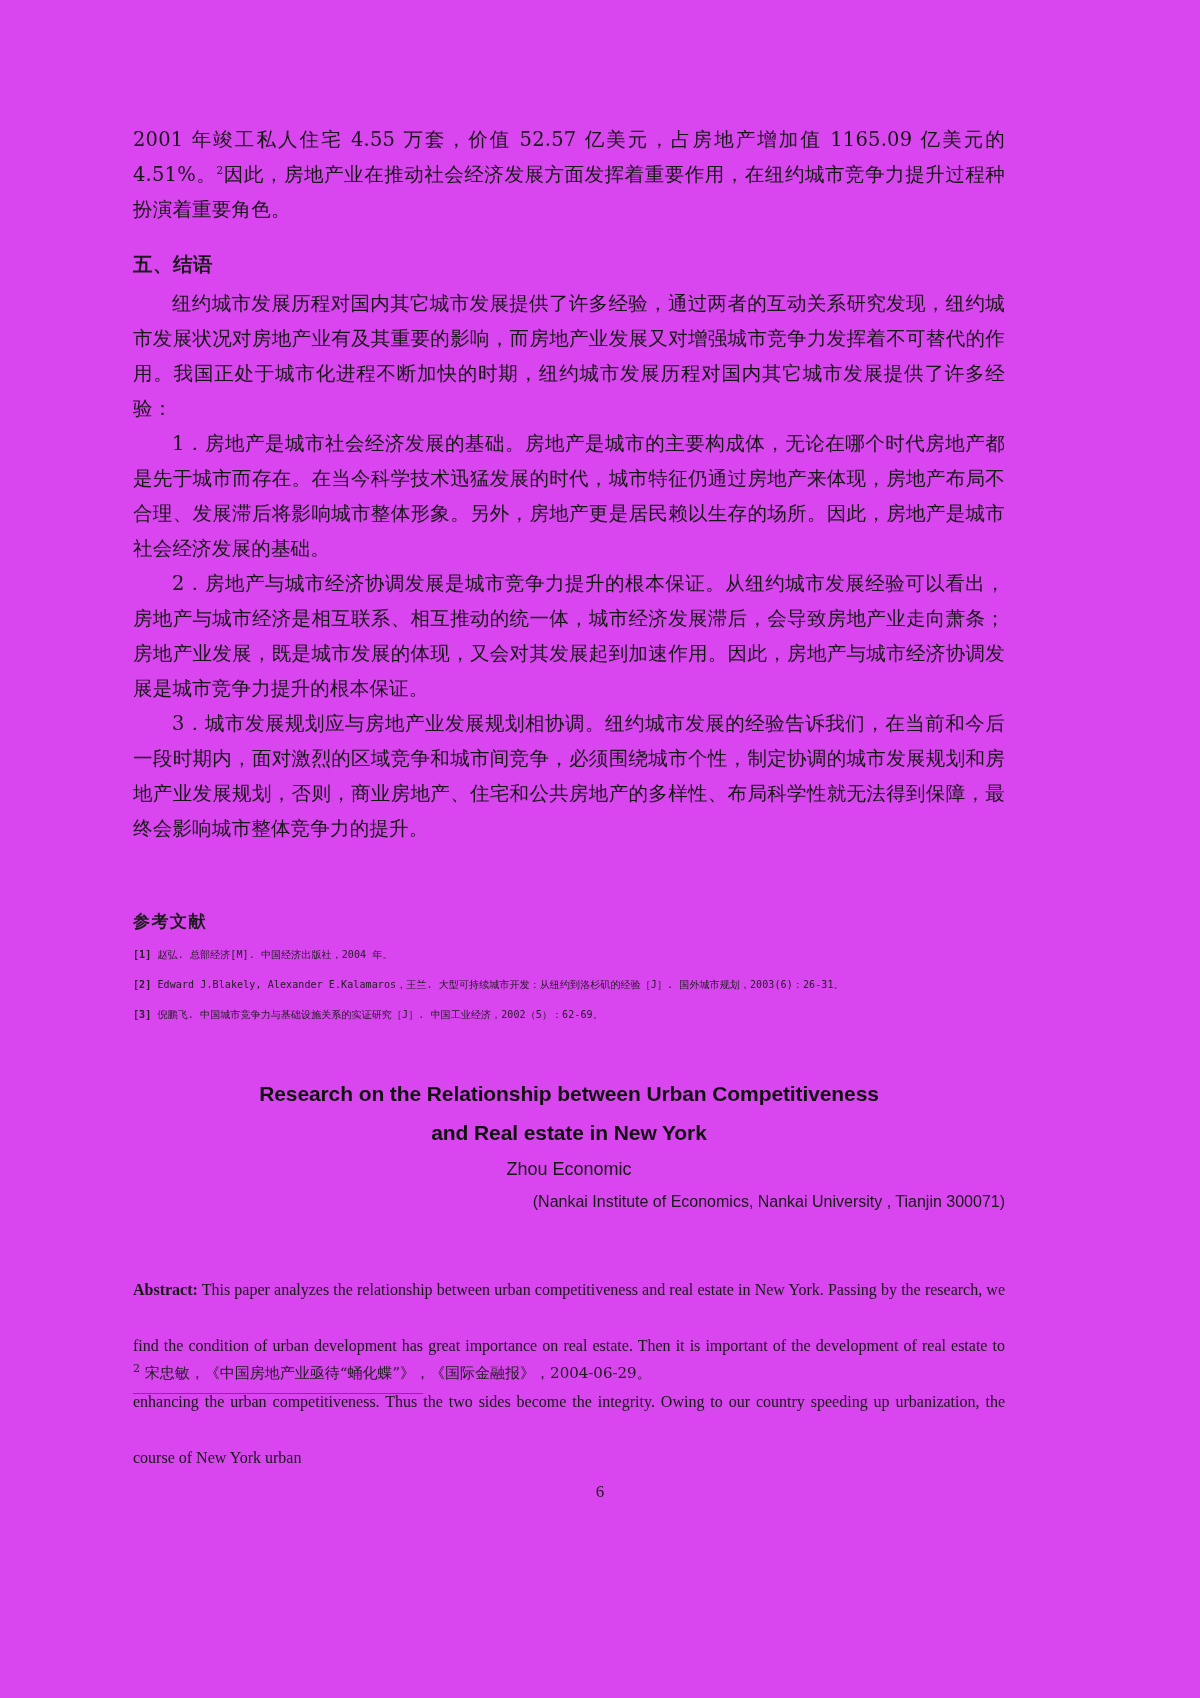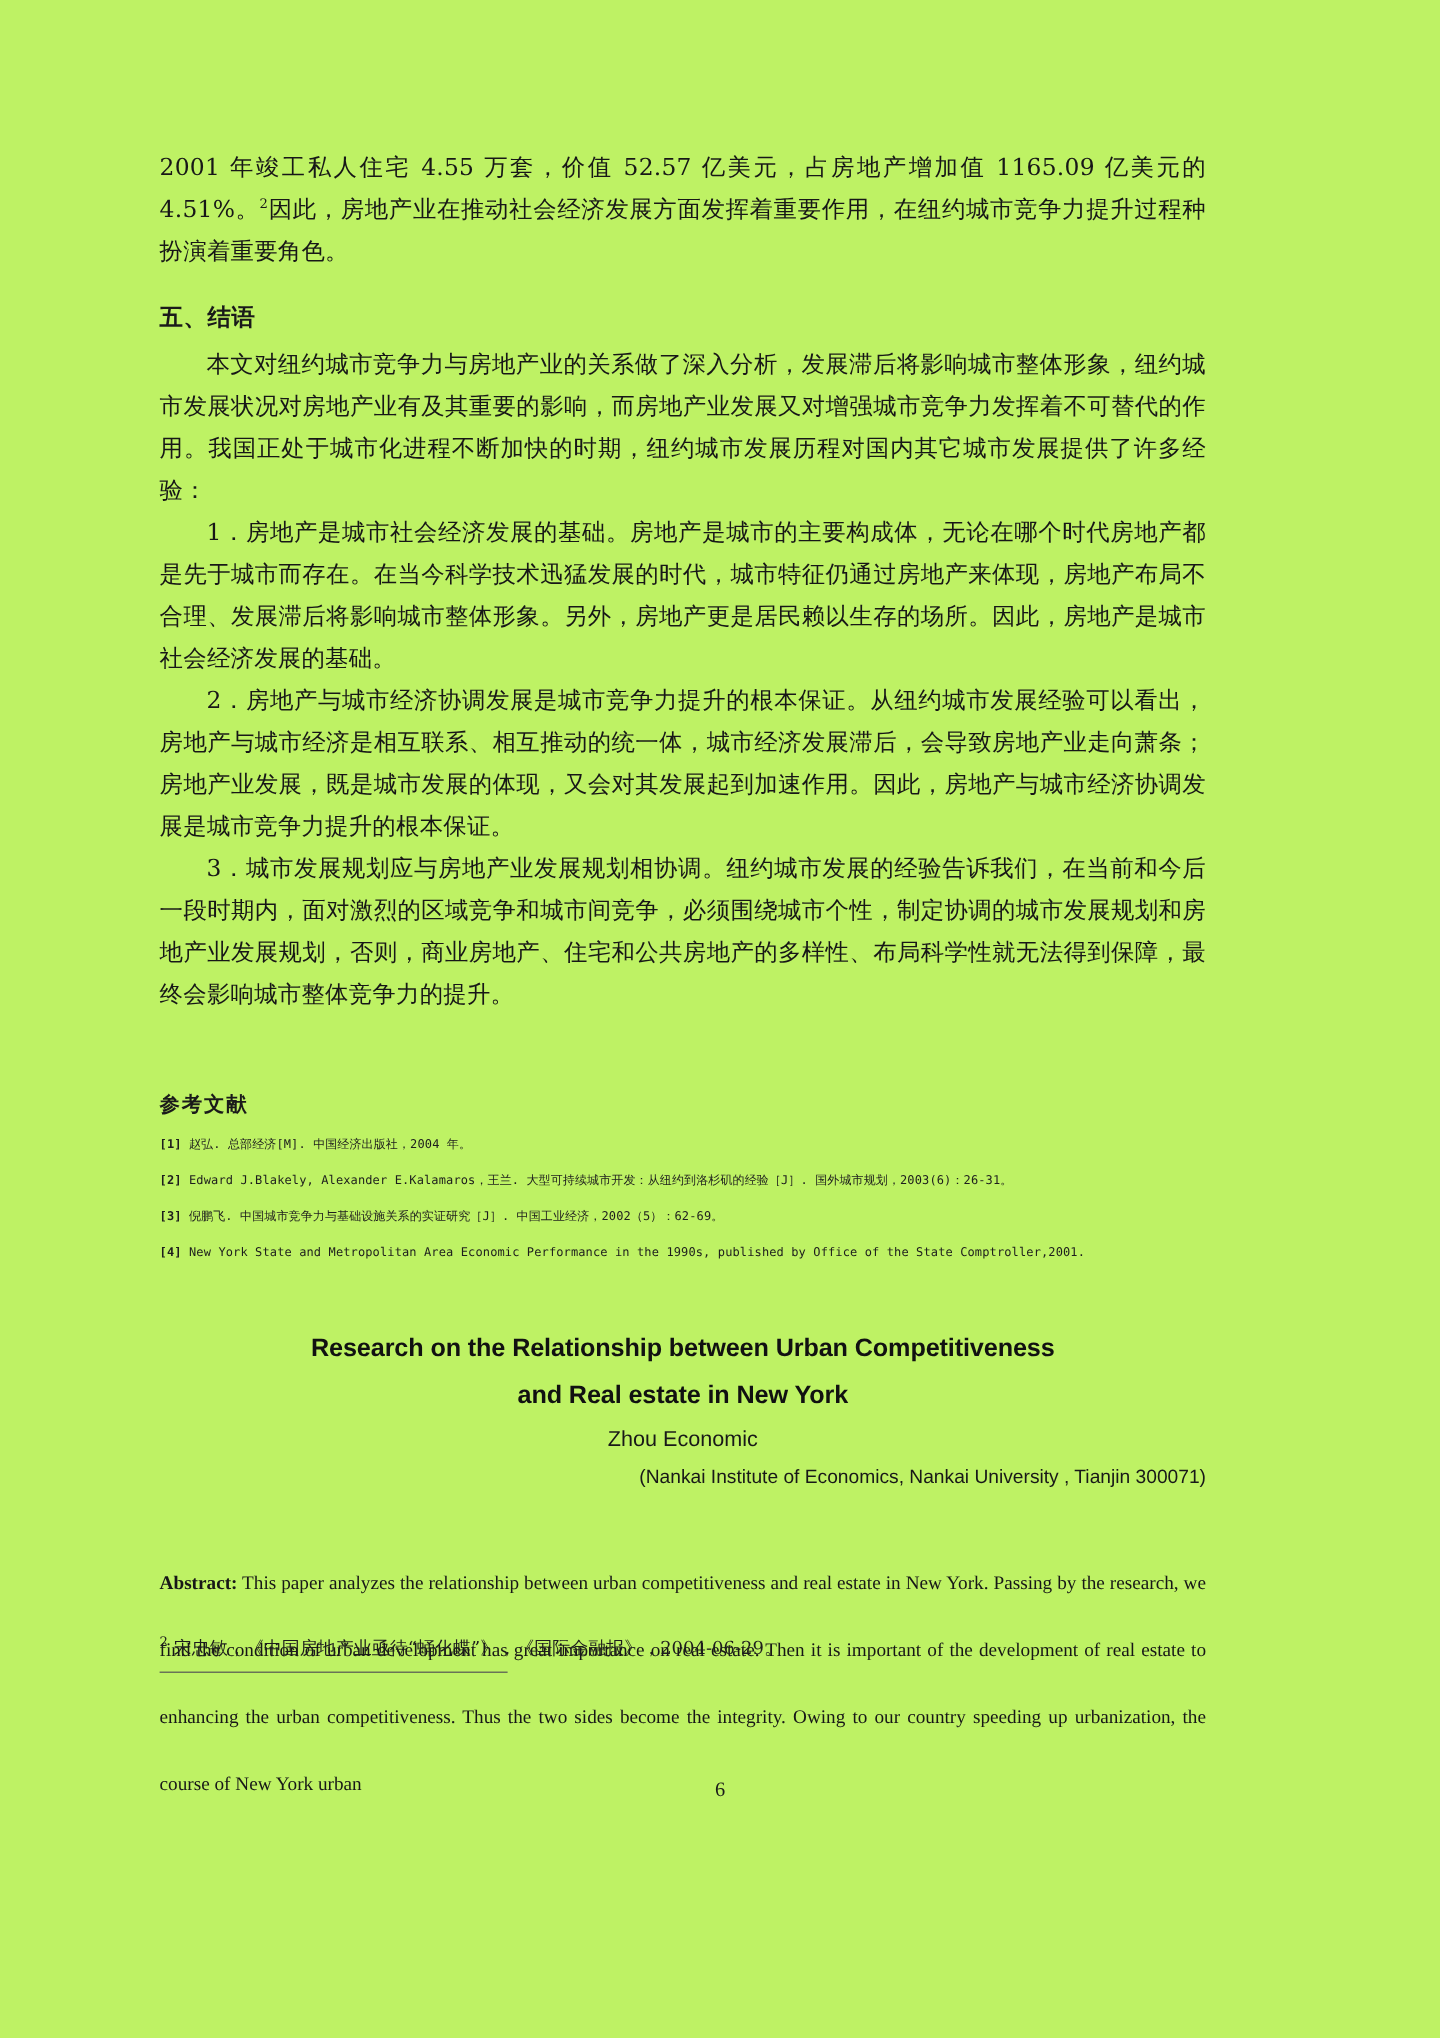--- a/index.html
+++ b/index.html
@@ -14,21 +14,21 @@
     color: #1a1a1a;
     position: relative;
     overflow: hidden;
   }
 
   .page {
     position: absolute;
     left: 0; top: 0;
     width: 1200px;
     height: 1698px;
-    background: #bef264;
+    background: #d946ef;
   }
 
   
   .content {
     position: absolute;
     left: 133px;
     top: 122px;
     width: 872px;
   }
 
@@ -165,35 +165,34 @@
 
   <div class="content">
 
     <div class="cn">
       <p><span>2001 年竣工私人住宅 4.55 万套，价值 52.57 亿美元，占房地产增加值 1165.09 亿美元的 4.51%。</span><span class="sup">2</span><span>因此，房地产业在推动社会经济发展方面发挥着重要作用，在纽约城市竞争力提升过程种扮演着重要角色。</span></p>
     </div>
 
     <div class="sec-head">五、结语</div>
 
     <div class="cn">
-      <p class="indent2">本文对纽约城市竞争力与房地产业的关系做了深入分析，发展滞后将影响城市整体形象，纽约城市发展状况对房地产业有及其重要的影响，而房地产业发展又对增强城市竞争力发挥着不可替代的作用。我国正处于城市化进程不断加快的时期，纽约城市发展历程对国内其它城市发展提供了许多经验：</p>
+      <p class="indent2">纽约城市发展历程对国内其它城市发展提供了许多经验，通过两者的互动关系研究发现，纽约城市发展状况对房地产业有及其重要的影响，而房地产业发展又对增强城市竞争力发挥着不可替代的作用。我国正处于城市化进程不断加快的时期，纽约城市发展历程对国内其它城市发展提供了许多经验：</p>
       <p class="indent2">1．房地产是城市社会经济发展的基础。房地产是城市的主要构成体，无论在哪个时代房地产都是先于城市而存在。在当今科学技术迅猛发展的时代，城市特征仍通过房地产来体现，房地产布局不合理、发展滞后将影响城市整体形象。另外，房地产更是居民赖以生存的场所。因此，房地产是城市社会经济发展的基础。</p>
       <p class="indent2">2．房地产与城市经济协调发展是城市竞争力提升的根本保证。从纽约城市发展经验可以看出，房地产与城市经济是相互联系、相互推动的统一体，城市经济发展滞后，会导致房地产业走向萧条；房地产业发展，既是城市发展的体现，又会对其发展起到加速作用。因此，房地产与城市经济协调发展是城市竞争力提升的根本保证。</p>
       <p class="indent2">3．城市发展规划应与房地产业发展规划相协调。纽约城市发展的经验告诉我们，在当前和今后一段时期内，面对激烈的区域竞争和城市间竞争，必须围绕城市个性，制定协调的城市发展规划和房地产业发展规划，否则，商业房地产、住宅和公共房地产的多样性、布局科学性就无法得到保障，最终会影响城市整体竞争力的提升。</p>
     </div>
 
     <div class="gap-xl"></div>
 
     <div class="ref-head">参考文献</div>
 
     <div class="ref-list">
       <p><span class="ref-num">[1]</span> <span>赵弘. 总部经济[M]. 中国经济出版社，2004 年。</span></p>
       <p><span class="ref-num">[2]</span> <span>Edward J.Blakely, Alexander E.Kalamaros，王兰. 大型可持续城市开发：从纽约到洛杉矶的经验［J］. 国外城市规划，2003(6)：26-31。</span></p>
       <p><span class="ref-num">[3]</span> <span>倪鹏飞. 中国城市竞争力与基础设施关系的实证研究［J］. 中国工业经济，2002（5）：62-69。</span></p>
-      <p><span class="ref-num">[4]</span> <span>New York State and Metropolitan Area Economic Performance in the 1990s, published by Office of the State Comptroller,2001.</span></p>
     </div>
 
     <div class="gap-lg"></div>
 
     <div>
       <div class="en-title">Research on the Relationship between Urban Competitiveness</div>
       <div class="en-title">and Real estate in New York</div>
       <div class="en-author">Zhou Economic</div>
       <div class="en-affil">(Nankai Institute of Economics, Nankai University , Tianjin 300071)</div>
     </div>

